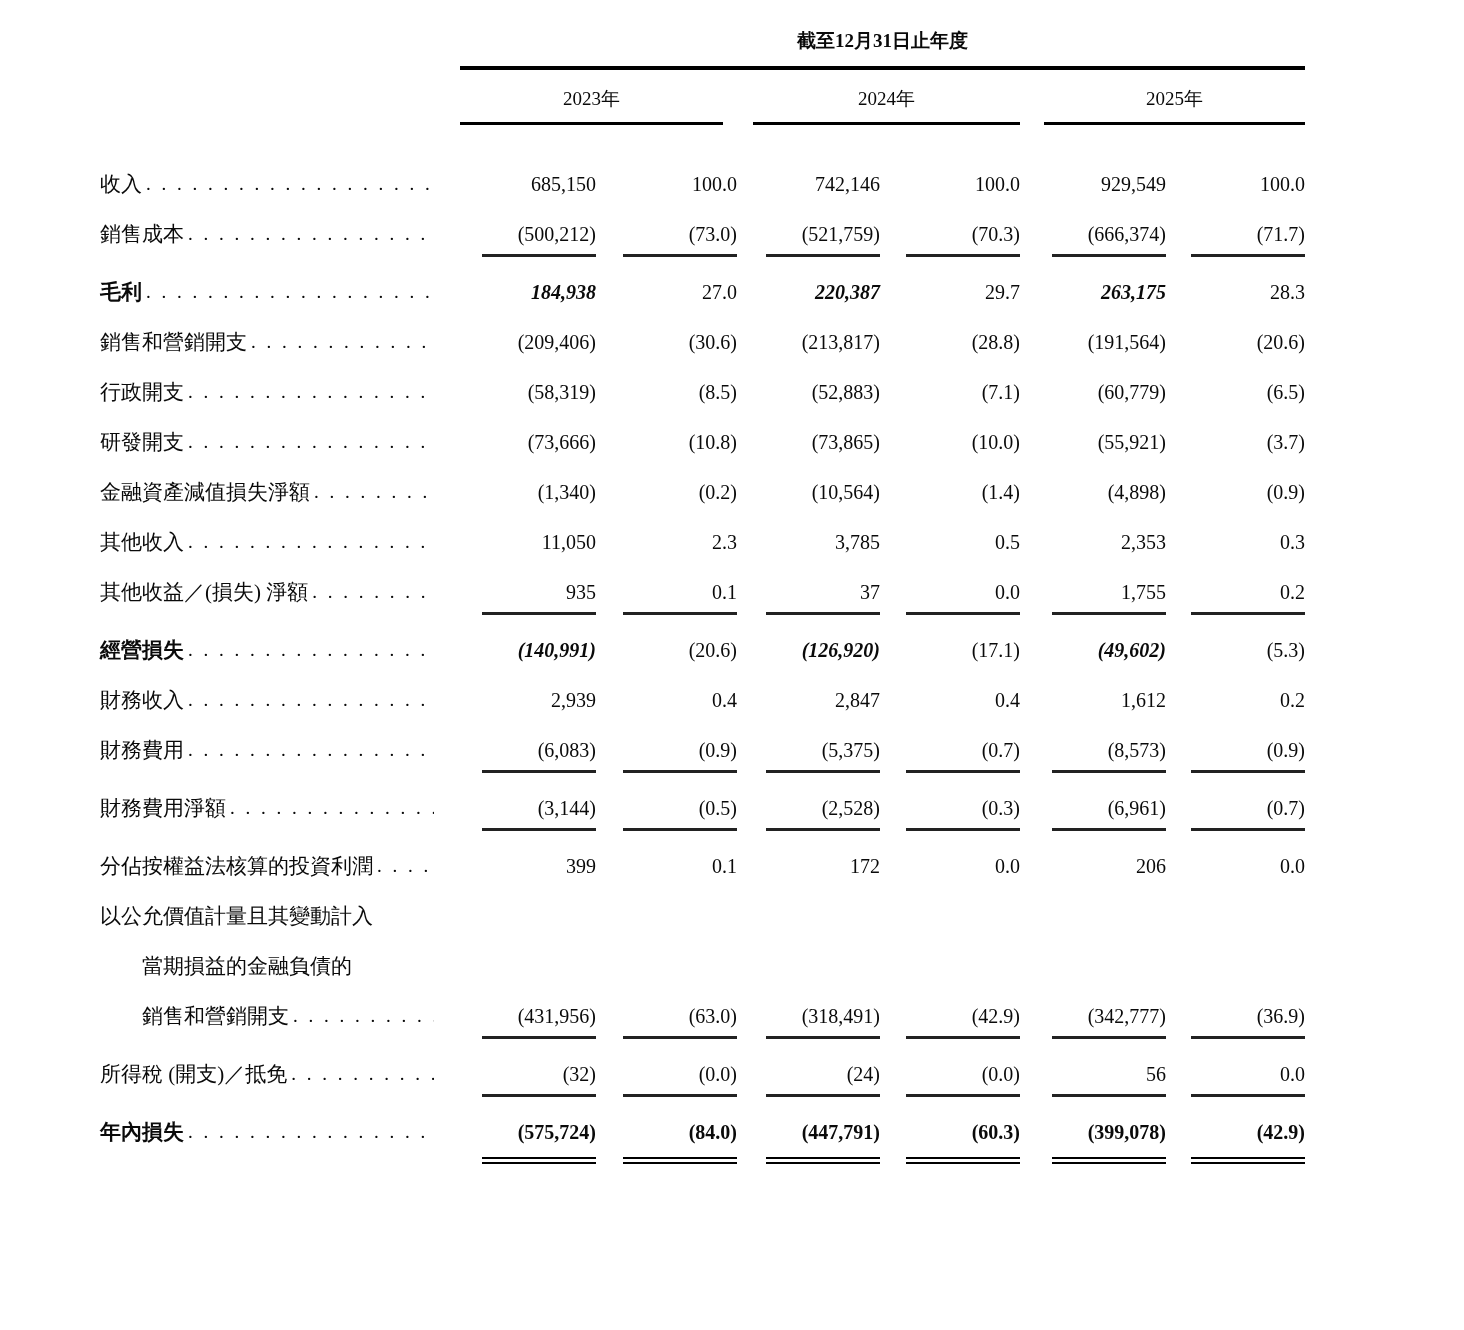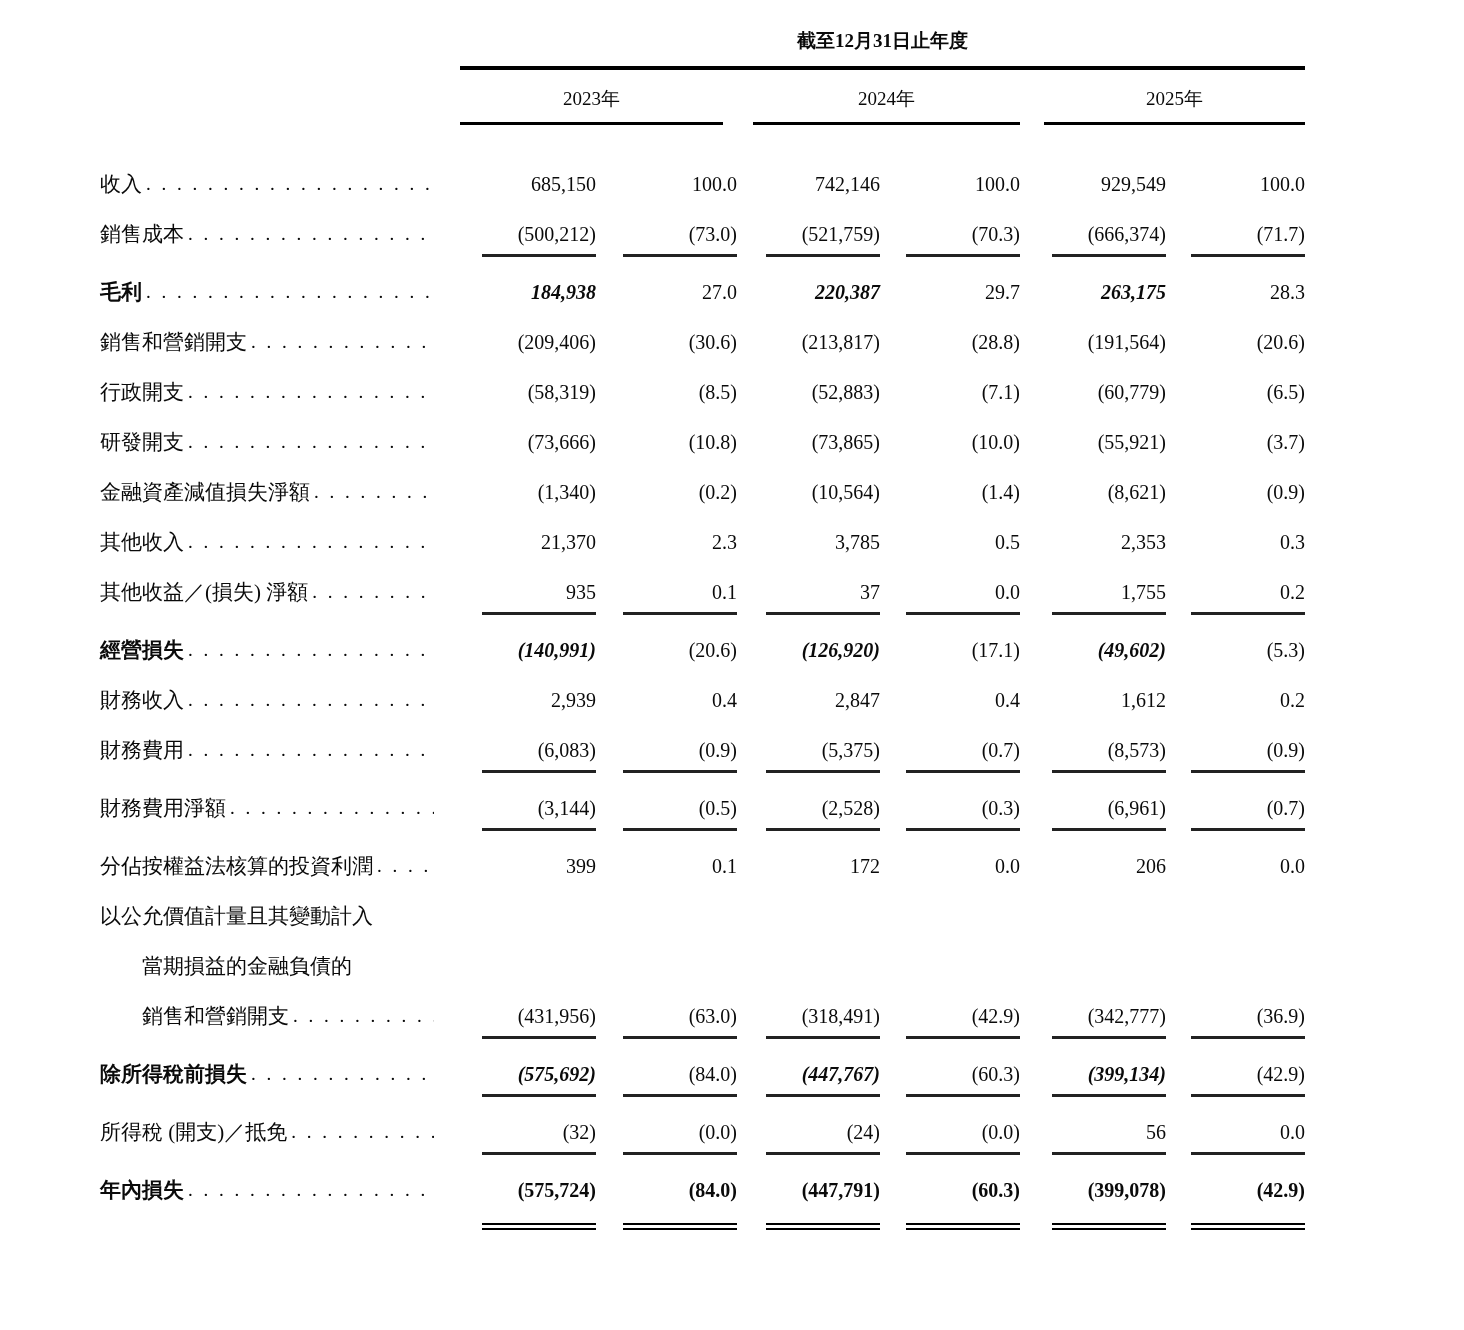--- a/index.html
+++ b/index.html
@@ -26,21 +26,21 @@
   .lab .t{white-space:nowrap;font-size:21px;}
   .dots{flex:1;overflow:hidden;white-space:nowrap;margin:0 22px 0 4px;
         font-size:19px;letter-spacing:3px;color:#0a0a0a;}
   .dots::after{content:". . . . . . . . . . . . . . . . . . . . . . . . . . . . . . . . . . . . . . . . . . . . ";}
   tr.ind .lab{padding-left:42px;}
   td.num{text-align:right;}
   .uw{width:114px;margin-left:auto;text-align:right;white-space:nowrap;}
   tr.ul td{padding-bottom:5px;margin-left:12px;}
   tr.ul .uw{border-bottom:3px solid #222;padding-bottom:7px;}
   tr.dblrule td{padding-bottom:10px;}
-  tr.dblrule .uw{border-bottom:2px solid #000;padding-bottom:20px;position:relative;}
+  tr.dblrule .uw{border-bottom:2px solid #000;padding-bottom:12px;position:relative;}
   tr.dblrule .uw::after{content:"";position:absolute;left:0;right:0;bottom:-7px;
         border-bottom:2px solid #000;}
   tr.after td{padding-top:17px;}
   tr.first td{padding-top:46px;}
   tr.b .lab .t{font-weight:bold;}
   tr.b td.rmbcol .uw{font-weight:bold;font-style:italic;}
   tr.ball .lab .t{font-weight:bold;}
   tr.ball .uw{font-weight:bold;}
 </style>
 </head>
@@ -252,36 +252,36 @@
       <td class="num">
             <div class="uw">(0.2)</div>
           </td>
       <td class="num rmbcol">
             <div class="uw">(10,564)</div>
           </td>
       <td class="num">
             <div class="uw">(1.4)</div>
           </td>
       <td class="num rmbcol">
-            <div class="uw">(8,621)</div>
+            <div class="uw">(4,898)</div>
           </td>
       <td class="num">
             <div class="uw">(0.9)</div>
           </td>
     </tr>
 
     <tr>
       <td class="labcell">
             <div class="lab">
               <span class="t">其他收入</span>
               <span class="dots"></span>
             </div>
           </td>
       <td class="num rmbcol">
-            <div class="uw">21,370</div>
+            <div class="uw">11,050</div>
           </td>
       <td class="num">
             <div class="uw">2.3</div>
           </td>
       <td class="num rmbcol">
             <div class="uw">3,785</div>
           </td>
       <td class="num">
             <div class="uw">0.5</div>
           </td>
@@ -503,46 +503,20 @@
             <div class="uw">(42.9)</div>
           </td>
       <td class="num rmbcol">
             <div class="uw">(342,777)</div>
           </td>
       <td class="num">
             <div class="uw">(36.9)</div>
           </td>
     </tr>
 
-    <tr class="b ul after">
-      <td class="labcell">
-            <div class="lab">
-              <span class="t">除所得稅前損失</span>
-              <span class="dots"></span>
-            </div>
-          </td>
-      <td class="num rmbcol">
-            <div class="uw">(575,692)</div>
-          </td>
-      <td class="num">
-            <div class="uw">(84.0)</div>
-          </td>
-      <td class="num rmbcol">
-            <div class="uw">(447,767)</div>
-          </td>
-      <td class="num">
-            <div class="uw">(60.3)</div>
-          </td>
-      <td class="num rmbcol">
-            <div class="uw">(399,134)</div>
-          </td>
-      <td class="num">
-            <div class="uw">(42.9)</div>
-          </td>
-    </tr>
 
     <tr class="ul after">
       <td class="labcell">
             <div class="lab">
               <span class="t">所得稅 (開支)／抵免</span>
               <span class="dots"></span>
             </div>
           </td>
       <td class="num rmbcol">
             <div class="uw">(32)</div>

